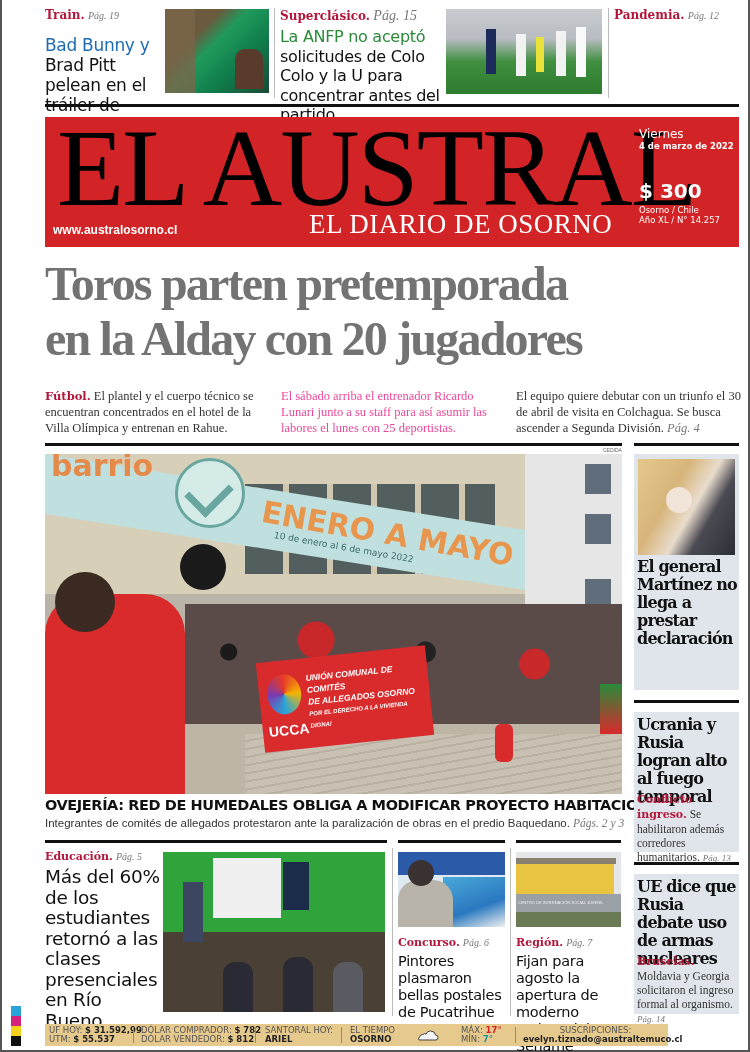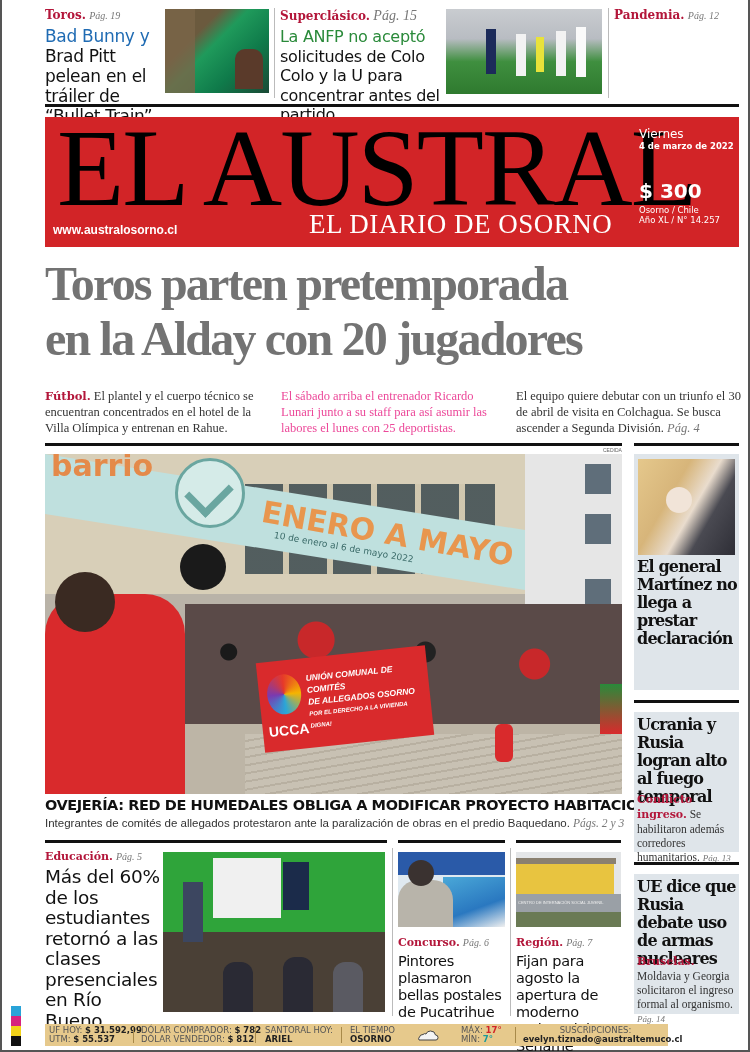--- a/index.html
+++ b/index.html
@@ -32,22 +32,22 @@
   .footer .cell{position:absolute;top:2px;line-height:9px;}
   .footer b{color:#222;}
   .footer .sep{position:absolute;top:3px;width:1px;height:16px;background:#a88a4a;}
 </style>
 </head>
 <body>
 
 <div class="frame"></div>
 
 <div class="abs" style="left:45px;top:8px;width:120px;">
-  <div class="t-kicker"><span class="kicker">Toros.</span> <span class="pag" style="font-size:10px">Pág. 19</span></div>
-  <div class="t-head sans-head" style="margin-top:4px;">
+  <div class="t-kicker"><span class="kicker">Train.</span> <span class="pag" style="font-size:10px">Pág. 19</span></div>
+  <div class="t-head sans-head" style="margin-top:13px;">
     <div style="color:#1f6bb3">Bad Bunny y</div>
     <div>Brad Pitt pelean en el tráiler de “Bullet Train”</div>
   </div>
 </div>
 <div class="img" style="left:165px;top:9px;width:104px;height:84px;background:linear-gradient(135deg,#6b5a3e 0%,#6b5a3e 30%,#1f9a5b 45%,#0f7a4a 70%,#1a4a36 100%);">
   <div class="abs" style="left:0;top:0;width:30px;height:84px;background:#7a6548;opacity:.8"></div>
   <div class="abs" style="left:70px;top:40px;width:28px;height:40px;background:#5a3a2a;border-radius:10px 10px 0 0;"></div>
 </div>
 <div class="vrule" style="left:274px;top:8px;height:90px;"></div>
 

